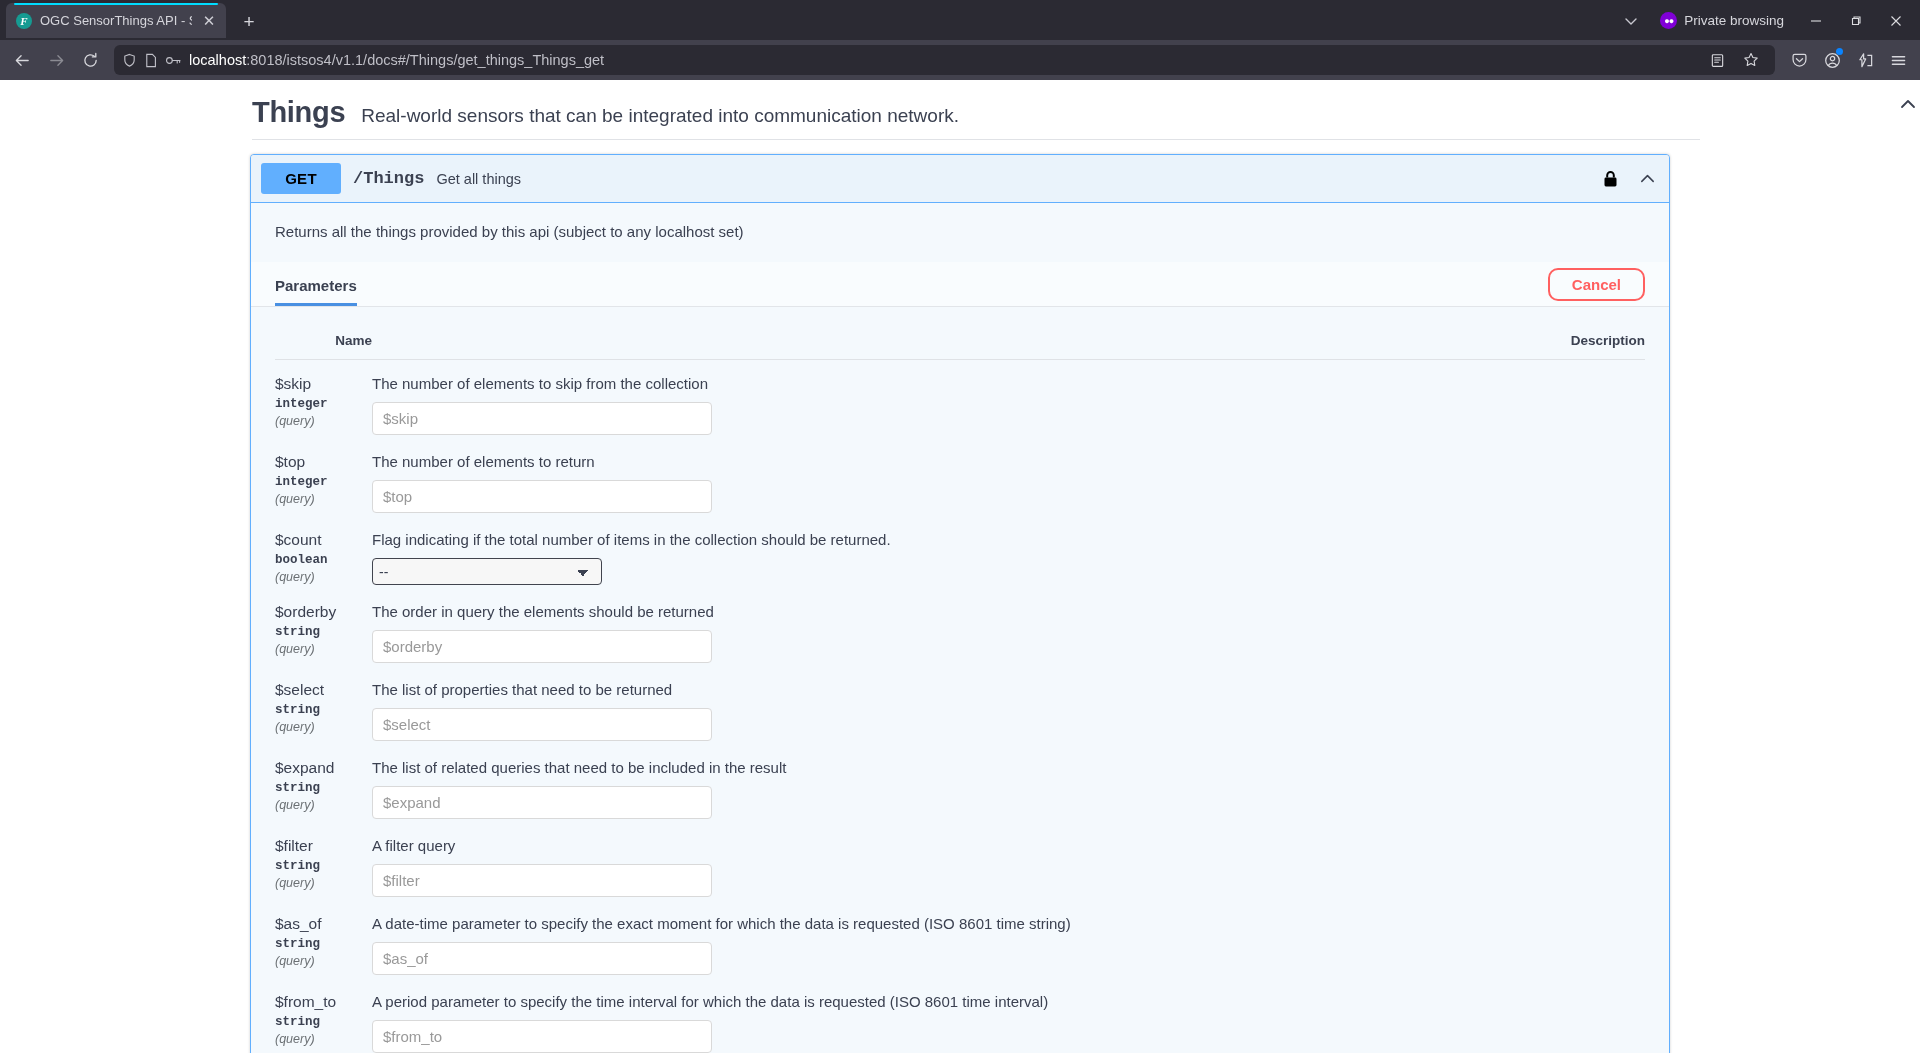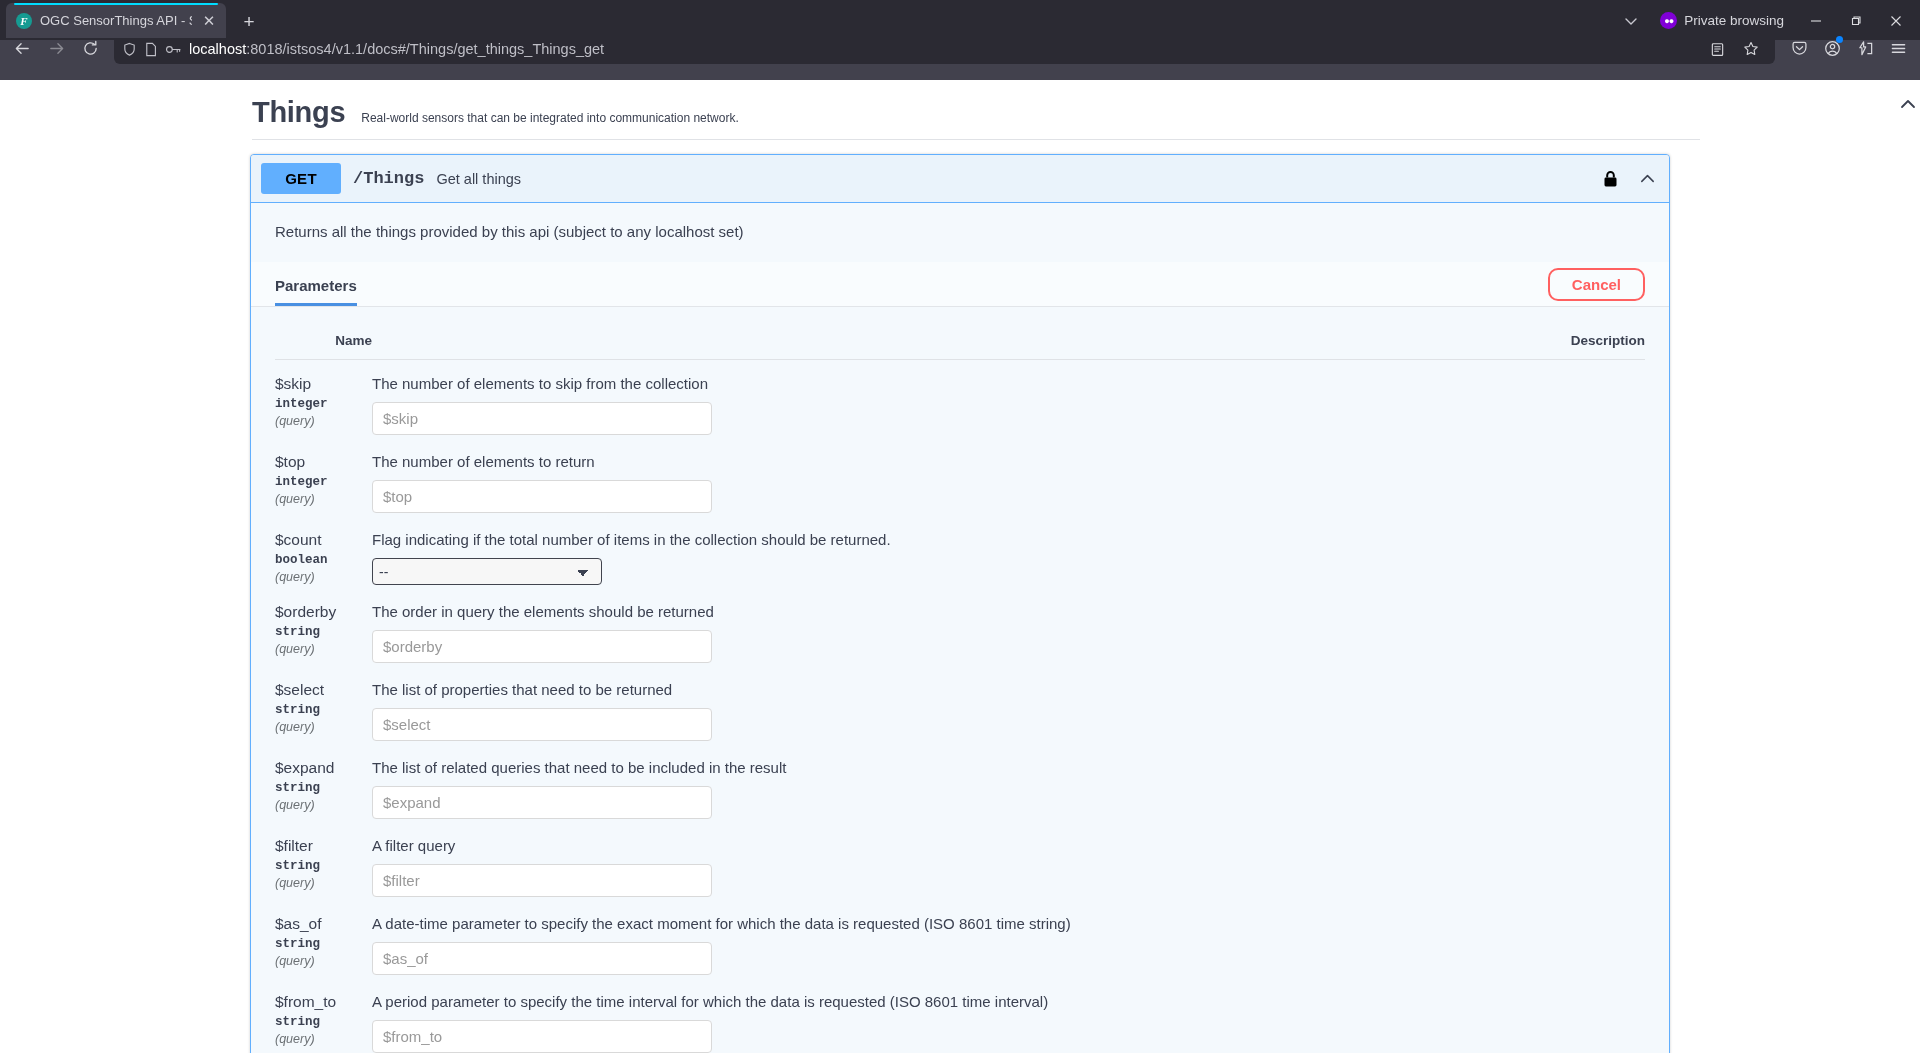--- a/index.html
+++ b/index.html
@@ -98,21 +98,21 @@
   }
   .wbtn {
     width: 36px; height: 30px; display: flex; align-items: center; justify-content: center;
     color: #dcdce0; font-size: 13px;
   }
 
   .navbar {
     height: 40px;
     background: #42414d;
     display: flex;
-    align-items: flex-end;
+    align-items: center;
     padding: 16px 6px;
     gap: 2px;
   }
   .navbtn {
     width: 32px; height: 32px;
     display: flex; align-items: center; justify-content: center;
     color: #d8d8dd;
     border-radius: 4px;
     flex: 0 0 auto;
   }
@@ -167,21 +167,21 @@
     position: relative;
   }
   .tag-title {
     font-size: 29px;
     font-weight: bold;
     color: #3b4151;
     font-family: "Liberation Sans", sans-serif;
     letter-spacing: -0.3px;
   }
   .tag-desc {
-    font-size: 12px;
+    font-size: 19px;
     color: #3b4151;
     margin-left: 16px;
   }
   .tag-chevron {
     position: absolute;
     right: -28px;
     top: 14px;
     color: #3b4151;
   }
   .tag-rule {

